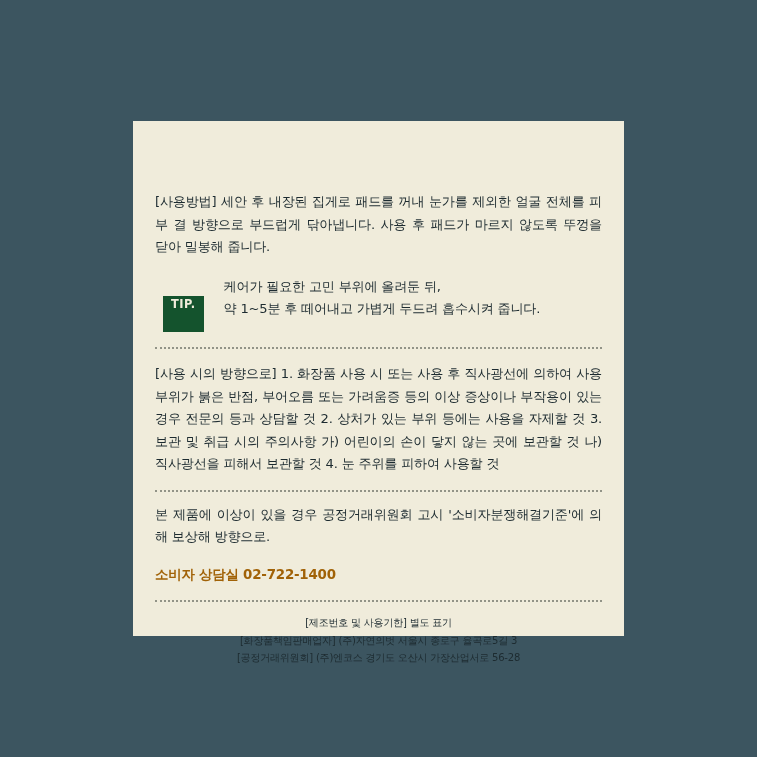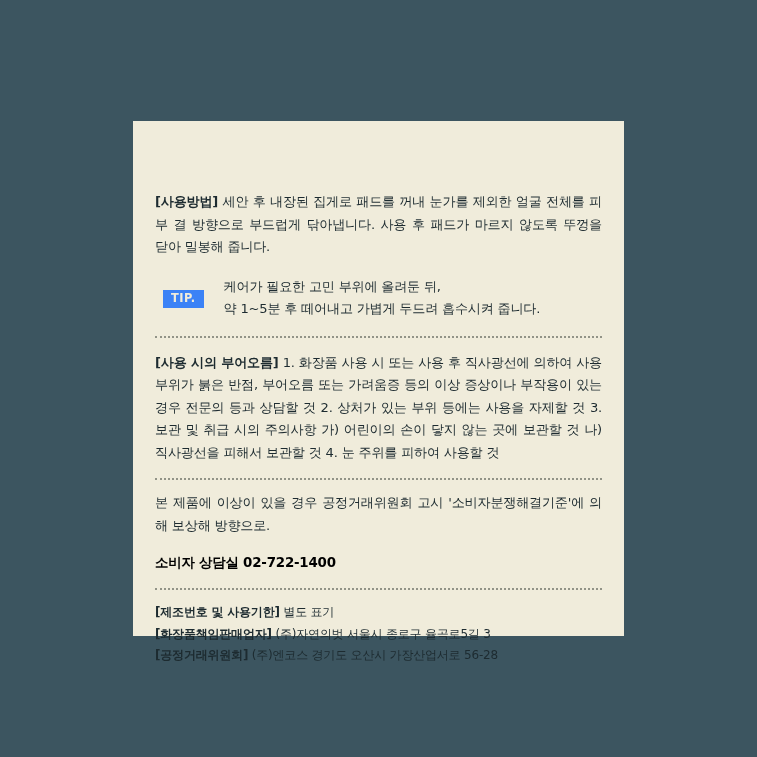--- a/index.html
+++ b/index.html
@@ -38,42 +38,42 @@
   p {
     margin: 0;
     color: #1d2b30;
     font-size: 13.1px;
     line-height: 1.72;
     letter-spacing: -0.2px;
     text-align: justify;
     text-justify: inter-character;
   }
   .bold {
-    font-weight: bold;
+    font-weight: normal;
   }
   .usage-block p {
     font-size: 13.1px;
   }
   
   .tip-row {
     display: flex;
     align-items: flex-start;
     margin-top: 17px;
     padding-left: 8px;
   }
   .tip-badge {
     flex: 0 0 auto;
-    background: #3b82f6;
+    background: #14532d;
     color: #f0ecdb;
     font-size: 11.4px;
     font-weight: bold;
     letter-spacing: 0.5px;
-    padding: 2px 8px 3px 8px;
+    padding: 2px 8px 21px 8px;
     line-height: 1.2;
-    margin-top: 14px;
+    margin-top: 20px;
   }
   .tip-text {
     margin-left: 20px;
   }
   .tip-text p {
     font-size: 13.1px;
     text-align: left;
   }
   .dotted-sep {
     height: 1px;
@@ -81,26 +81,26 @@
     border-bottom: 2px dotted #8d8f83;
     opacity: 0.95;
   }
   .dotted-sep.tight { margin: 13px 0 12px 0; }
   .caution-block { margin-top: 0; }
   .guarantee-block p { text-align: justify; }
   .consumer-line {
     margin-top: 14px;
     font-size: 13.4px;
     font-weight: bold;
-    color: #000000;
+    color: #a16207;
   }
   .maker-block p {
-    font-size: 12px;
+    font-size: 10px;
     line-height: 1.78;
-    text-align: left;
+    text-align: center;
   }
 </style>
 </head>
 <body>
 
 <div id="page">
   <div class="label-card">
     <div class="card-inner">
 
       <div class="block usage-block">
@@ -111,21 +111,21 @@
         <span class="tip-badge">TIP.</span>
         <div class="tip-text">
           <p>케어가 필요한 고민 부위에 올려둔 뒤,</p>
           <p>약 1~5분 후 떼어내고 가볍게 두드려 흡수시켜 줍니다.</p>
         </div>
       </div>
 
       <div class="dotted-sep"></div>
 
       <div class="block caution-block">
-        <p><span class="bold">[사용 시의 부어오름]</span><span> 1. 화장품 사용 시 또는 사용 후 직사광선에 의하여 사용부위가 붉은 반점, 부어오름 또는 가려움증 등의 이상 증상이나 부작용이 있는 경우 전문의 등과 상담할 것 2. 상처가 있는 부위 등에는 사용을 자제할 것 3. 보관 및 취급 시의 주의사항 가) 어린이의 손이 닿지 않는 곳에 보관할 것 나) 직사광선을 피해서 보관할 것 4. 눈 주위를 피하여 사용할 것</span></p>
+        <p><span class="bold">[사용 시의 방향으로]</span><span> 1. 화장품 사용 시 또는 사용 후 직사광선에 의하여 사용부위가 붉은 반점, 부어오름 또는 가려움증 등의 이상 증상이나 부작용이 있는 경우 전문의 등과 상담할 것 2. 상처가 있는 부위 등에는 사용을 자제할 것 3. 보관 및 취급 시의 주의사항 가) 어린이의 손이 닿지 않는 곳에 보관할 것 나) 직사광선을 피해서 보관할 것 4. 눈 주위를 피하여 사용할 것</span></p>
       </div>
 
       <div class="dotted-sep tight"></div>
 
       <div class="block guarantee-block">
         <p>본 제품에 이상이 있을 경우 공정거래위원회 고시 '소비자분쟁해결기준'에 의해 보상해 방향으로.</p>
         <p class="consumer-line">소비자 상담실 02-722-1400</p>
       </div>
 
       <div class="dotted-sep tight"></div>

